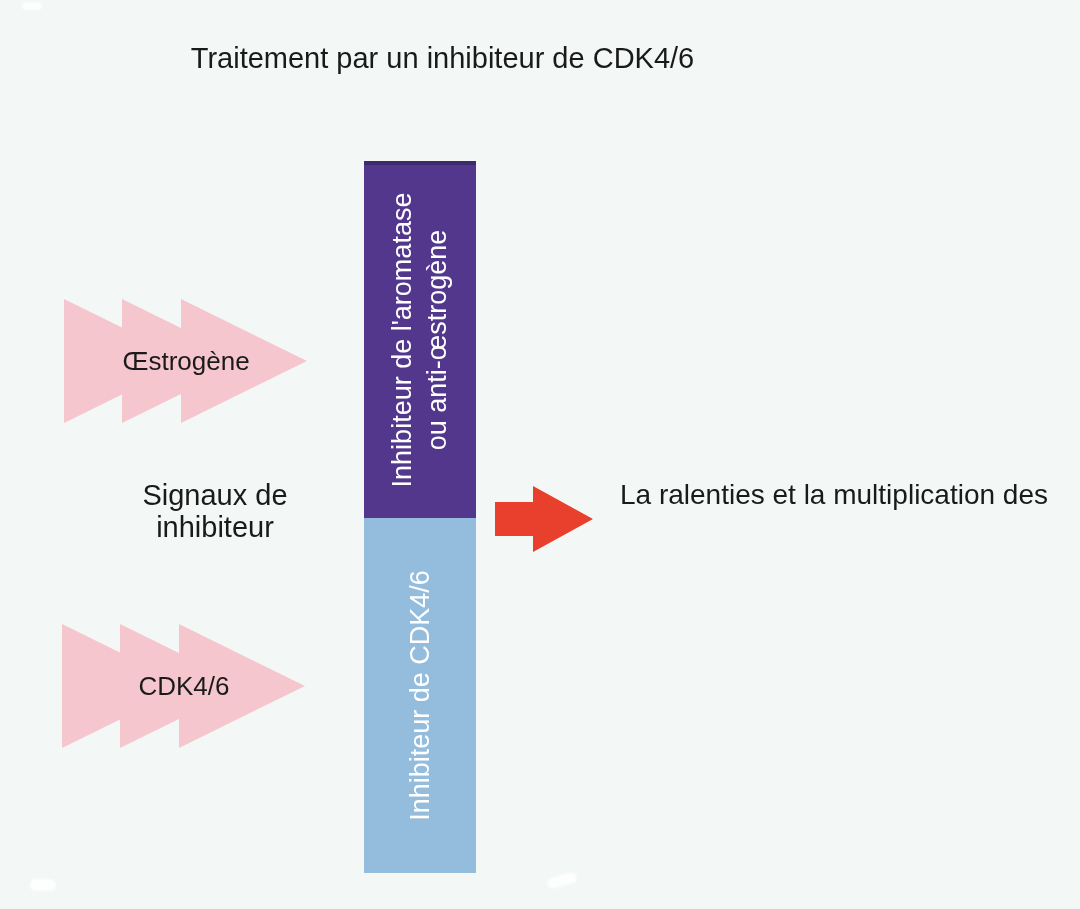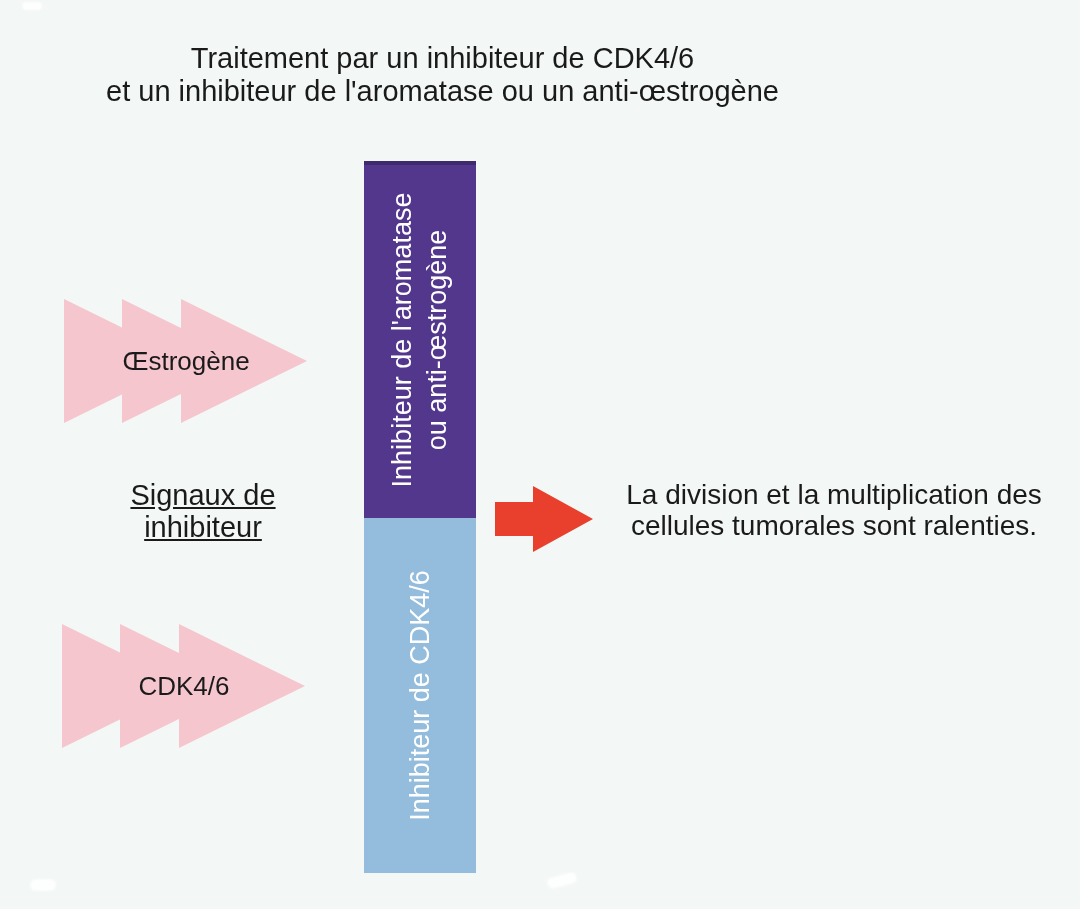--- a/index.html
+++ b/index.html
@@ -34,25 +34,24 @@
   .arrow-label {
     position: relative;
     font-size: 26px;
     z-index: 2;
     white-space: nowrap;
   }
   .arrow-estrogen { left: 64px; top: 298px; }
   .arrow-cdk { left: 62px; top: 623px; }
 
   .growth-signals {
-    left: 93px; top: 479px; width: 220px;
+    left: 105px; top: 479px; width: 220px;
     text-align: center;
     font-size: 29px;
     line-height: 32px;
-    text-decoration: underline;
   }
 
   .bar {
     left: 364px; width: 112px;
     display: flex; align-items: center; justify-content: center;
   }
   .bar-purple {
     top: 161px; height: 357px;
     background: #53378D;
     box-shadow: inset 0 4px 0 #3F2A6E;
@@ -87,21 +86,20 @@
   }
   .speck-1 { left: 22px;  top: 2px;   width: 20px; height: 8px; }
   .speck-2 { left: 30px;  top: 879px; width: 26px; height: 12px; }
   .speck-3 { left: 547px; top: 875px; width: 30px; height: 11px; transform: rotate(-15deg); }
 </style>
 </head>
 <body>
 
 <div class="abs title">
   <div>Traitement par un inhibiteur de CDK4/6</div>
-  <div>et un inhibiteur de l'aromatase ou un anti-œstrogène</div>
 </div>
 
 <div class="abs triple-arrow-wrap arrow-estrogen">
   <svg width="244" height="126" viewBox="0 0 244 126" aria-hidden="true">
     <polygon points="0,1 126,63 0,125" fill="#F6C6CE"></polygon>
     <polygon points="58,1 184,63 58,125" fill="#F6C6CE"></polygon>
     <polygon points="117,1 243,63 117,125" fill="#F6C6CE"></polygon>
   </svg>
   <span class="arrow-label">Œstrogène</span>
 </div>
@@ -131,19 +129,18 @@
   <div class="bar-label">Inhibiteur de CDK4/6</div>
 </div>
 
 <div class="abs result-arrow">
   <svg width="98" height="66" viewBox="0 0 98 66" aria-hidden="true">
     <polygon points="0,16 38,16 38,0 98,33 38,66 38,50 0,50" fill="#E8402C"></polygon>
   </svg>
 </div>
 
 <div class="abs outcome">
-  <div>La division et la multiplication des</div>
-  <div>cellules tumorales sont ralenties.</div>
+  <div>La ralenties et la multiplication des</div>
 </div>
 
 <div class="abs speck speck-1"></div>
 <div class="abs speck speck-2"></div>
 <div class="abs speck speck-3"></div>
 
 </body></html>

